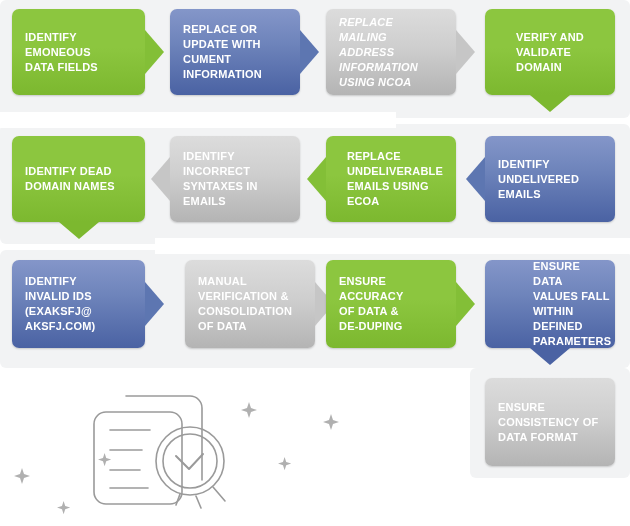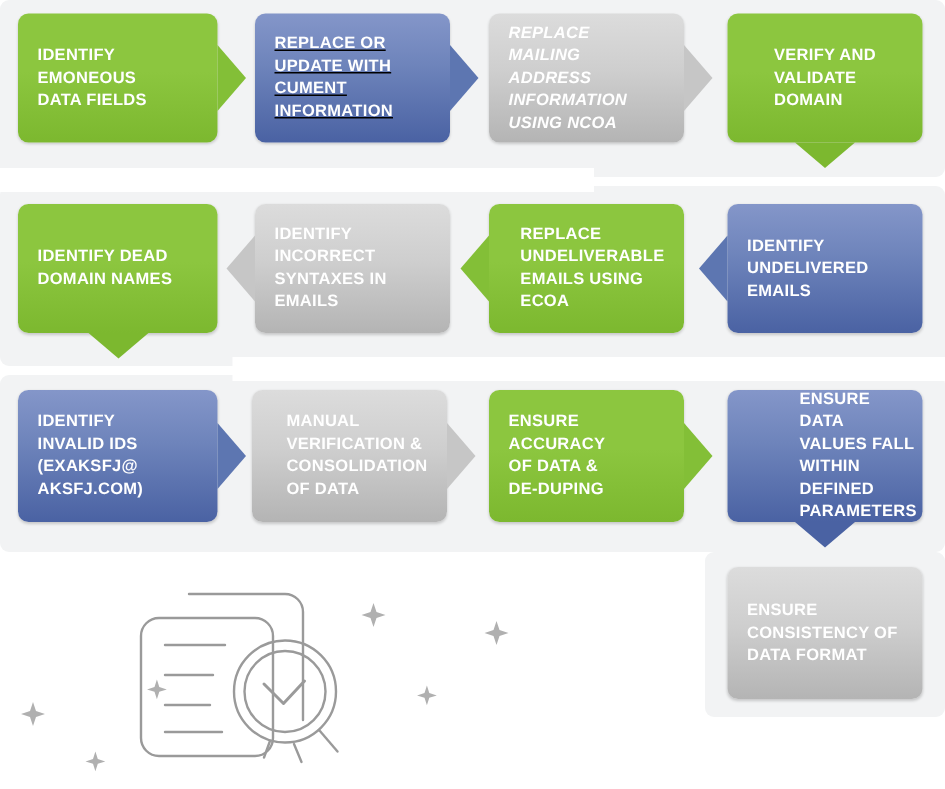--- a/index.html
+++ b/index.html
@@ -130,21 +130,21 @@
   <div class="notch" id="notch-a"></div>
   <div class="notch" id="notch-b"></div>
 
   <div class="node green" id="n1" style="left:12px; top:9px; width:133px; height:86px;">
     <span class="txt">IDENTIFY
 EMONEOUS
 DATA FIELDS</span>
     <span class="arrow-r"></span>
   </div>
 
-  <div class="node blue" id="n2" style="left:170px; top:9px; width:130px; height:86px;text-decoration:underline;">
+  <div class="node blue" id="n2" style="left:170px; top:9px; width:130px; height:86px;">
     <span class="txt">REPLACE OR
 UPDATE WITH
 CUMENT
 INFORMATION</span>
     <span class="arrow-r"></span>
   </div>
 
   <div class="node gray" id="n3" style="left:326px; top:9px; width:130px; height:86px;font-style:italic;">
     <span class="txt">REPLACE MAILING
 ADDRESS
@@ -190,21 +190,21 @@
   </div>
 
   <div class="node blue" id="n9" style="left:12px; top:260px; width:133px; height:88px;">
     <span class="txt">IDENTIFY
 INVALID IDS
 (EXAKSFJ@
 AKSFJ.COM)</span>
     <span class="arrow-r"></span>
   </div>
 
-  <div class="node gray" id="n10" style="left:168px; top:260px; width:130px; height:88px;justify-content:flex-end;">
+  <div class="node gray" id="n10" style="left:185px; top:260px; width:130px; height:88px;">
     <span class="txt">MANUAL
 VERIFICATION &amp;
 CONSOLIDATION
 OF DATA</span>
     <span class="arrow-r"></span>
   </div>
 
   <div class="node green" id="n11" style="left:326px; top:260px; width:130px; height:88px;">
     <span class="txt">ENSURE
 ACCURACY

